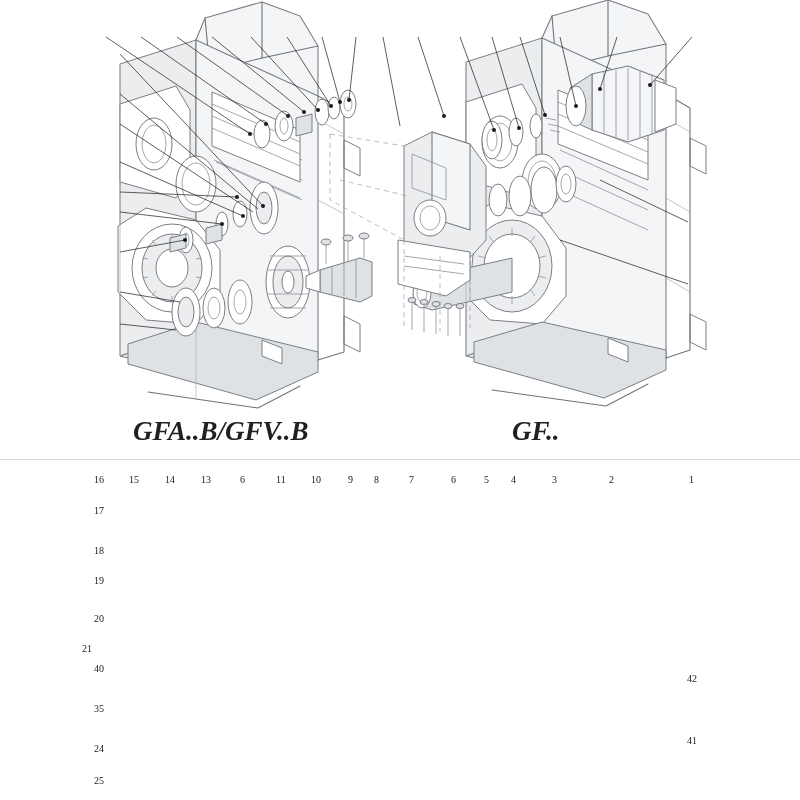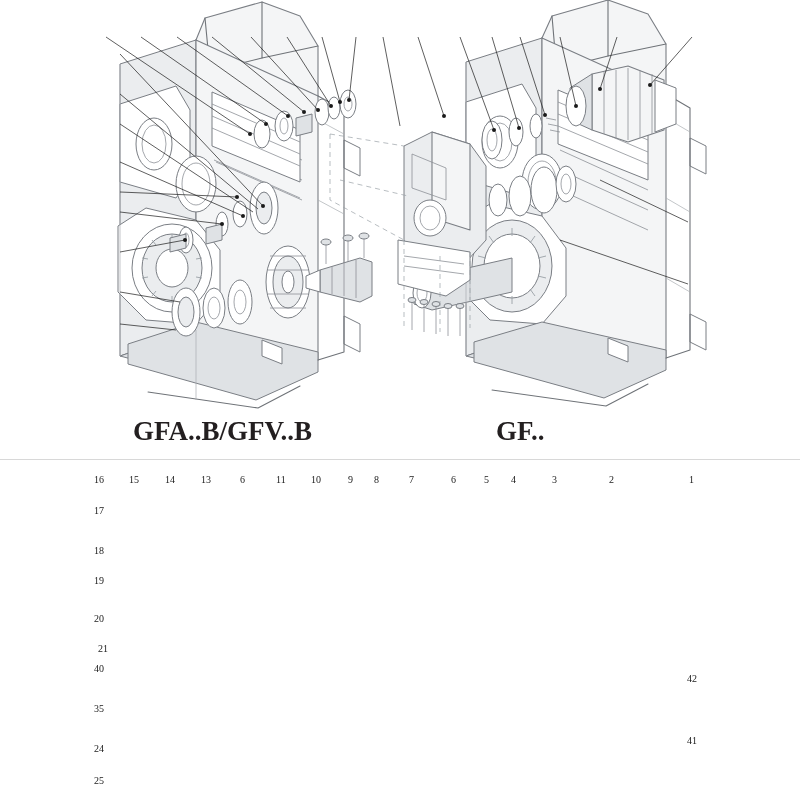--- a/index.html
+++ b/index.html
@@ -21,20 +21,21 @@
     background: #ffffff;
   }
   .section {
     position: absolute;
     left: 0;
     width: 800px;
   }
   #top-section {
     top: 0;
     height: 552px;
+    font-style: italic;
   }
   #bottom-section {
     top: 460px;
     height: 340px;
   }
   .divider {
     position: absolute;
     left: 0;
     top: 459px;
     width: 800px;
@@ -48,21 +49,21 @@
     font-size: 27px;
     color: #231f20;
     letter-spacing: 0px;
     white-space: nowrap;
   }
   #caption-left {
     left: 133px;
     top: 416px;
   }
   #caption-right {
-    left: 496px;
+    left: 512px;
     top: 416px;
     text-align: right;
   }
   .label-num {
     position: absolute;
     font-family: "Liberation Serif", serif;
     font-size: 10px;
     color: #1a1a1a;
     white-space: nowrap;
   }
@@ -346,21 +347,21 @@
       <div class="label-num" style="left: 451px; top: 474px;">6</div>
       <div class="label-num" style="left: 484px; top: 474px;">5</div>
       <div class="label-num" style="left: 511px; top: 474px;">4</div>
       <div class="label-num" style="left: 552px; top: 474px;">3</div>
       <div class="label-num" style="left: 609px; top: 474px;">2</div>
       <div class="label-num" style="left: 689px; top: 474px;">1</div>
       <div class="label-num" style="left: 94px; top: 505px;">17</div>
       <div class="label-num" style="left: 94px; top: 545px;">18</div>
       <div class="label-num" style="left: 94px; top: 575px;">19</div>
       <div class="label-num" style="left: 94px; top: 613px;">20</div>
-      <div class="label-num" style="left: 98px; top: 643px; text-align: center;">21</div>
+      <div class="label-num" style="left: 82px; top: 643px; text-align: center;">21</div>
       <div class="label-num" style="left: 94px; top: 663px;">40</div>
       <div class="label-num" style="left: 94px; top: 703px;">35</div>
       <div class="label-num" style="left: 94px; top: 743px;">24</div>
       <div class="label-num" style="left: 94px; top: 775px;">25</div>
       <div class="label-num" style="left: 687px; top: 673px;">42</div>
       <div class="label-num" style="left: 687px; top: 735px;">41</div>
     </div>
 
 </div>
 

